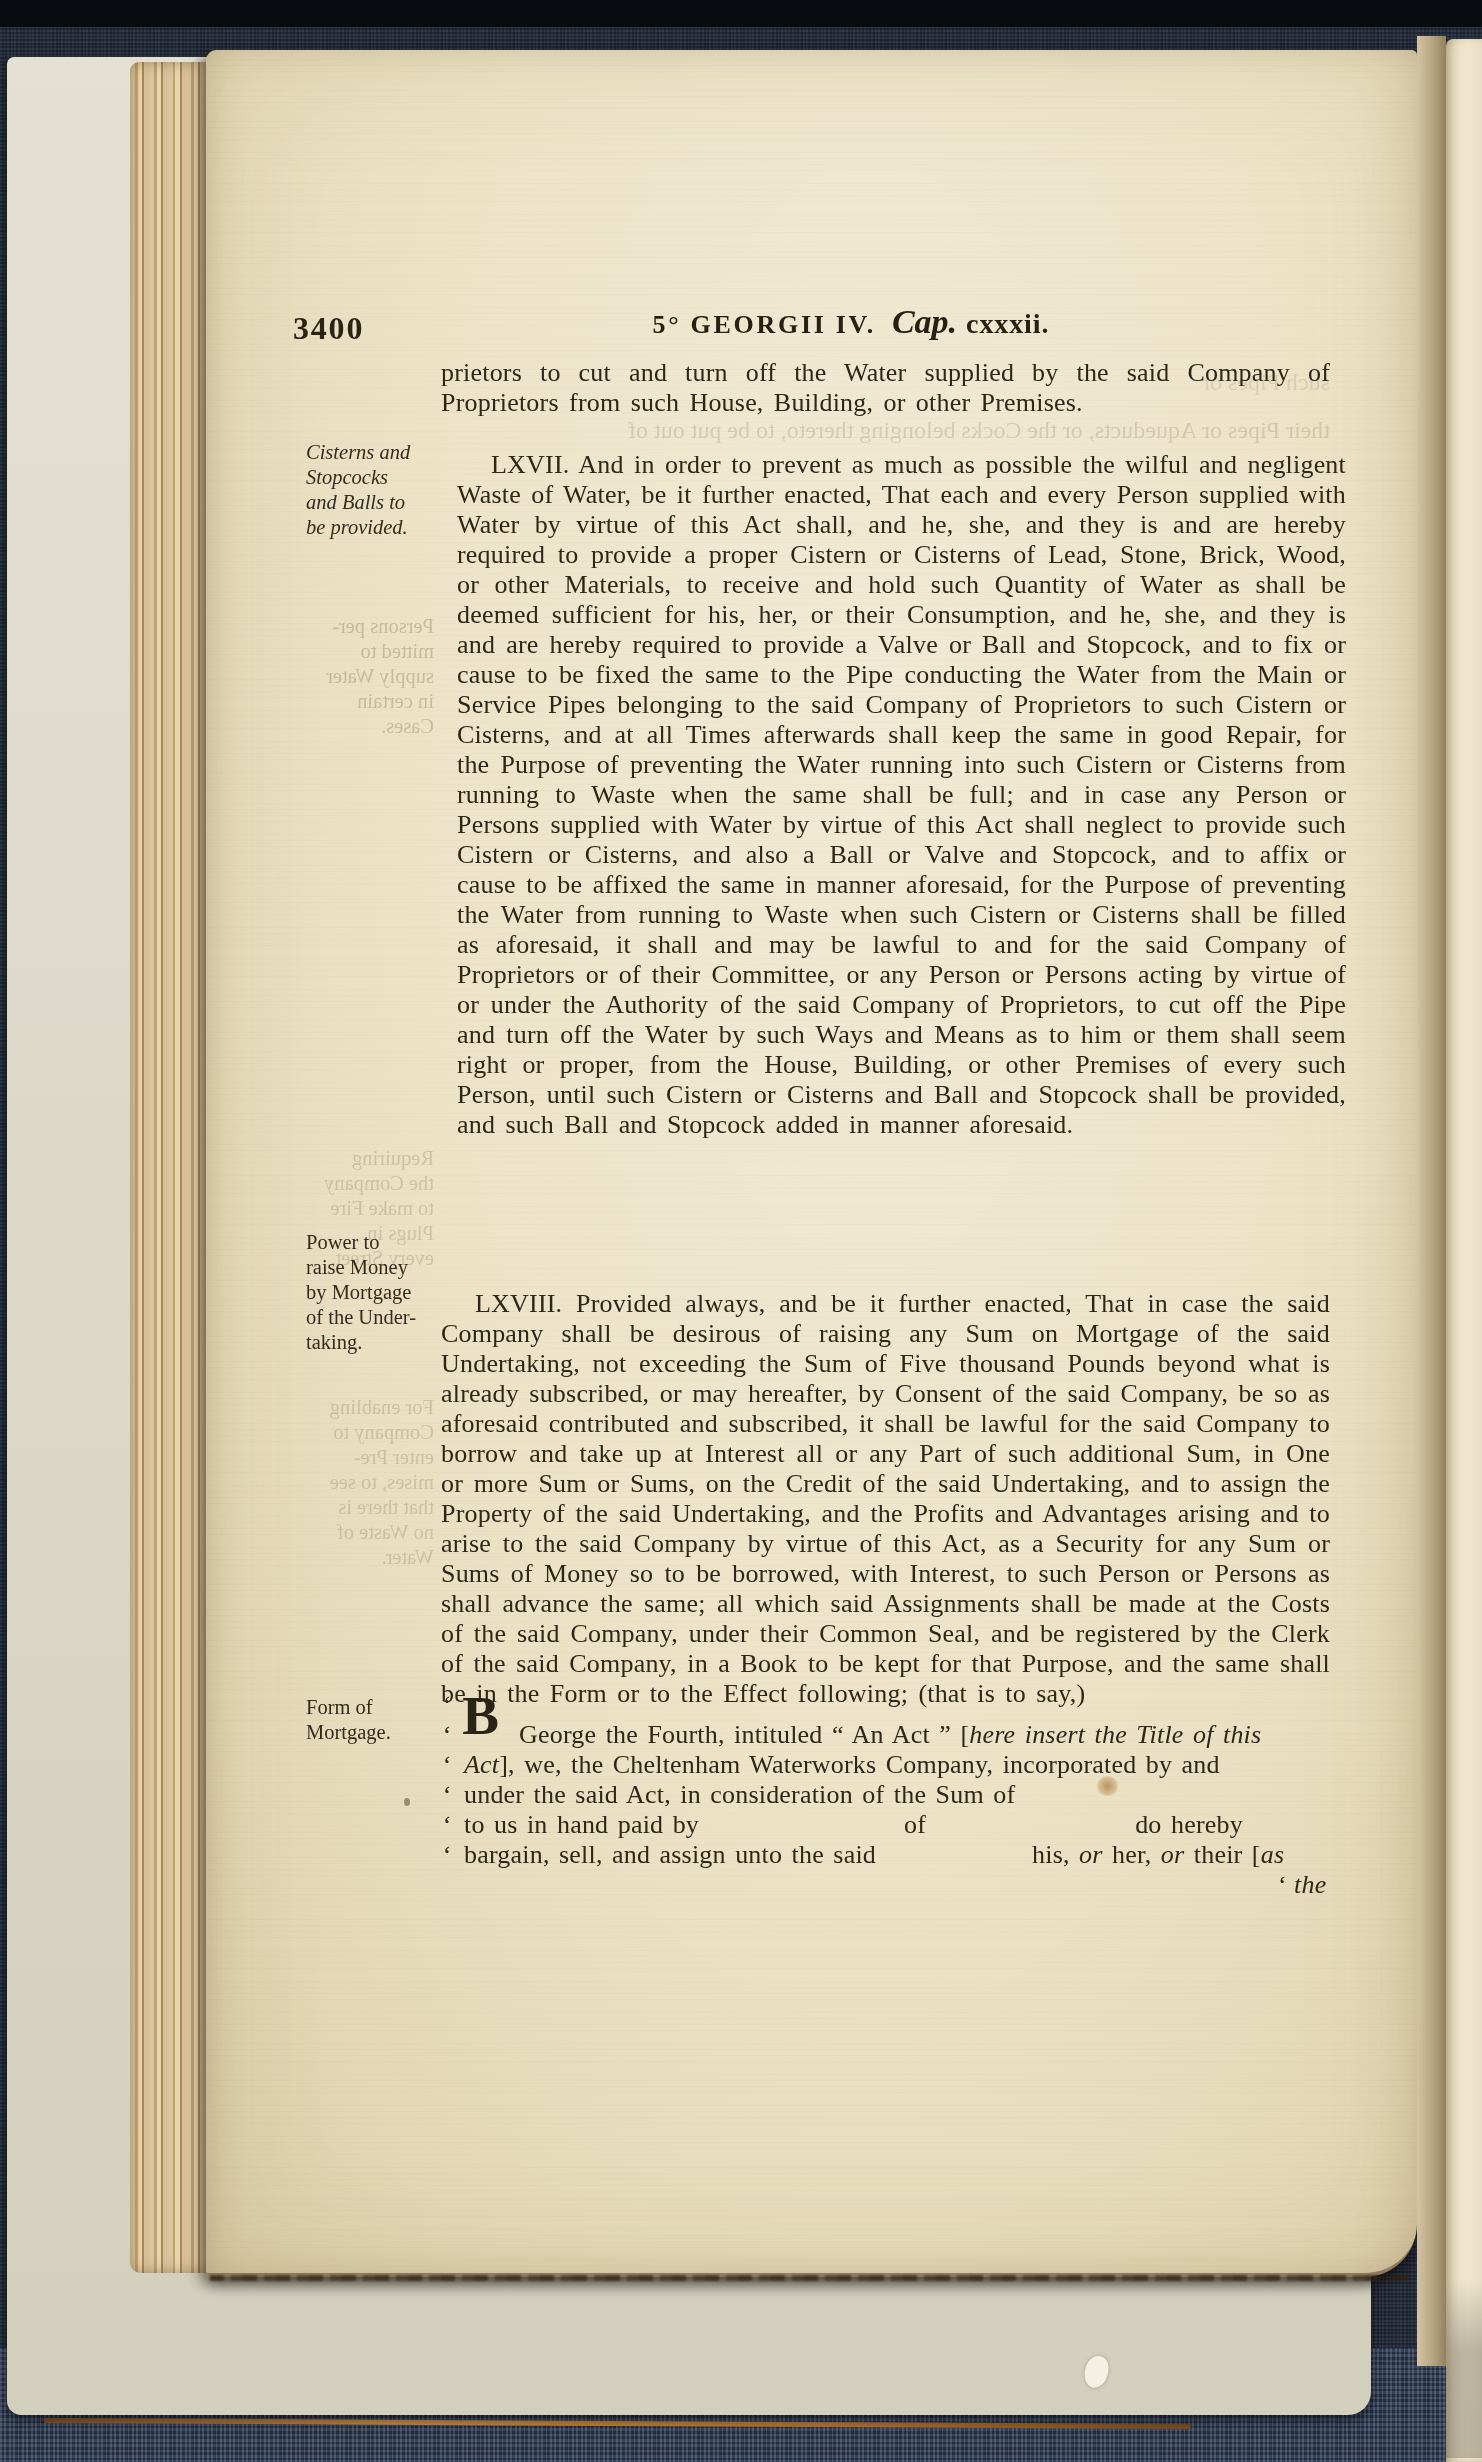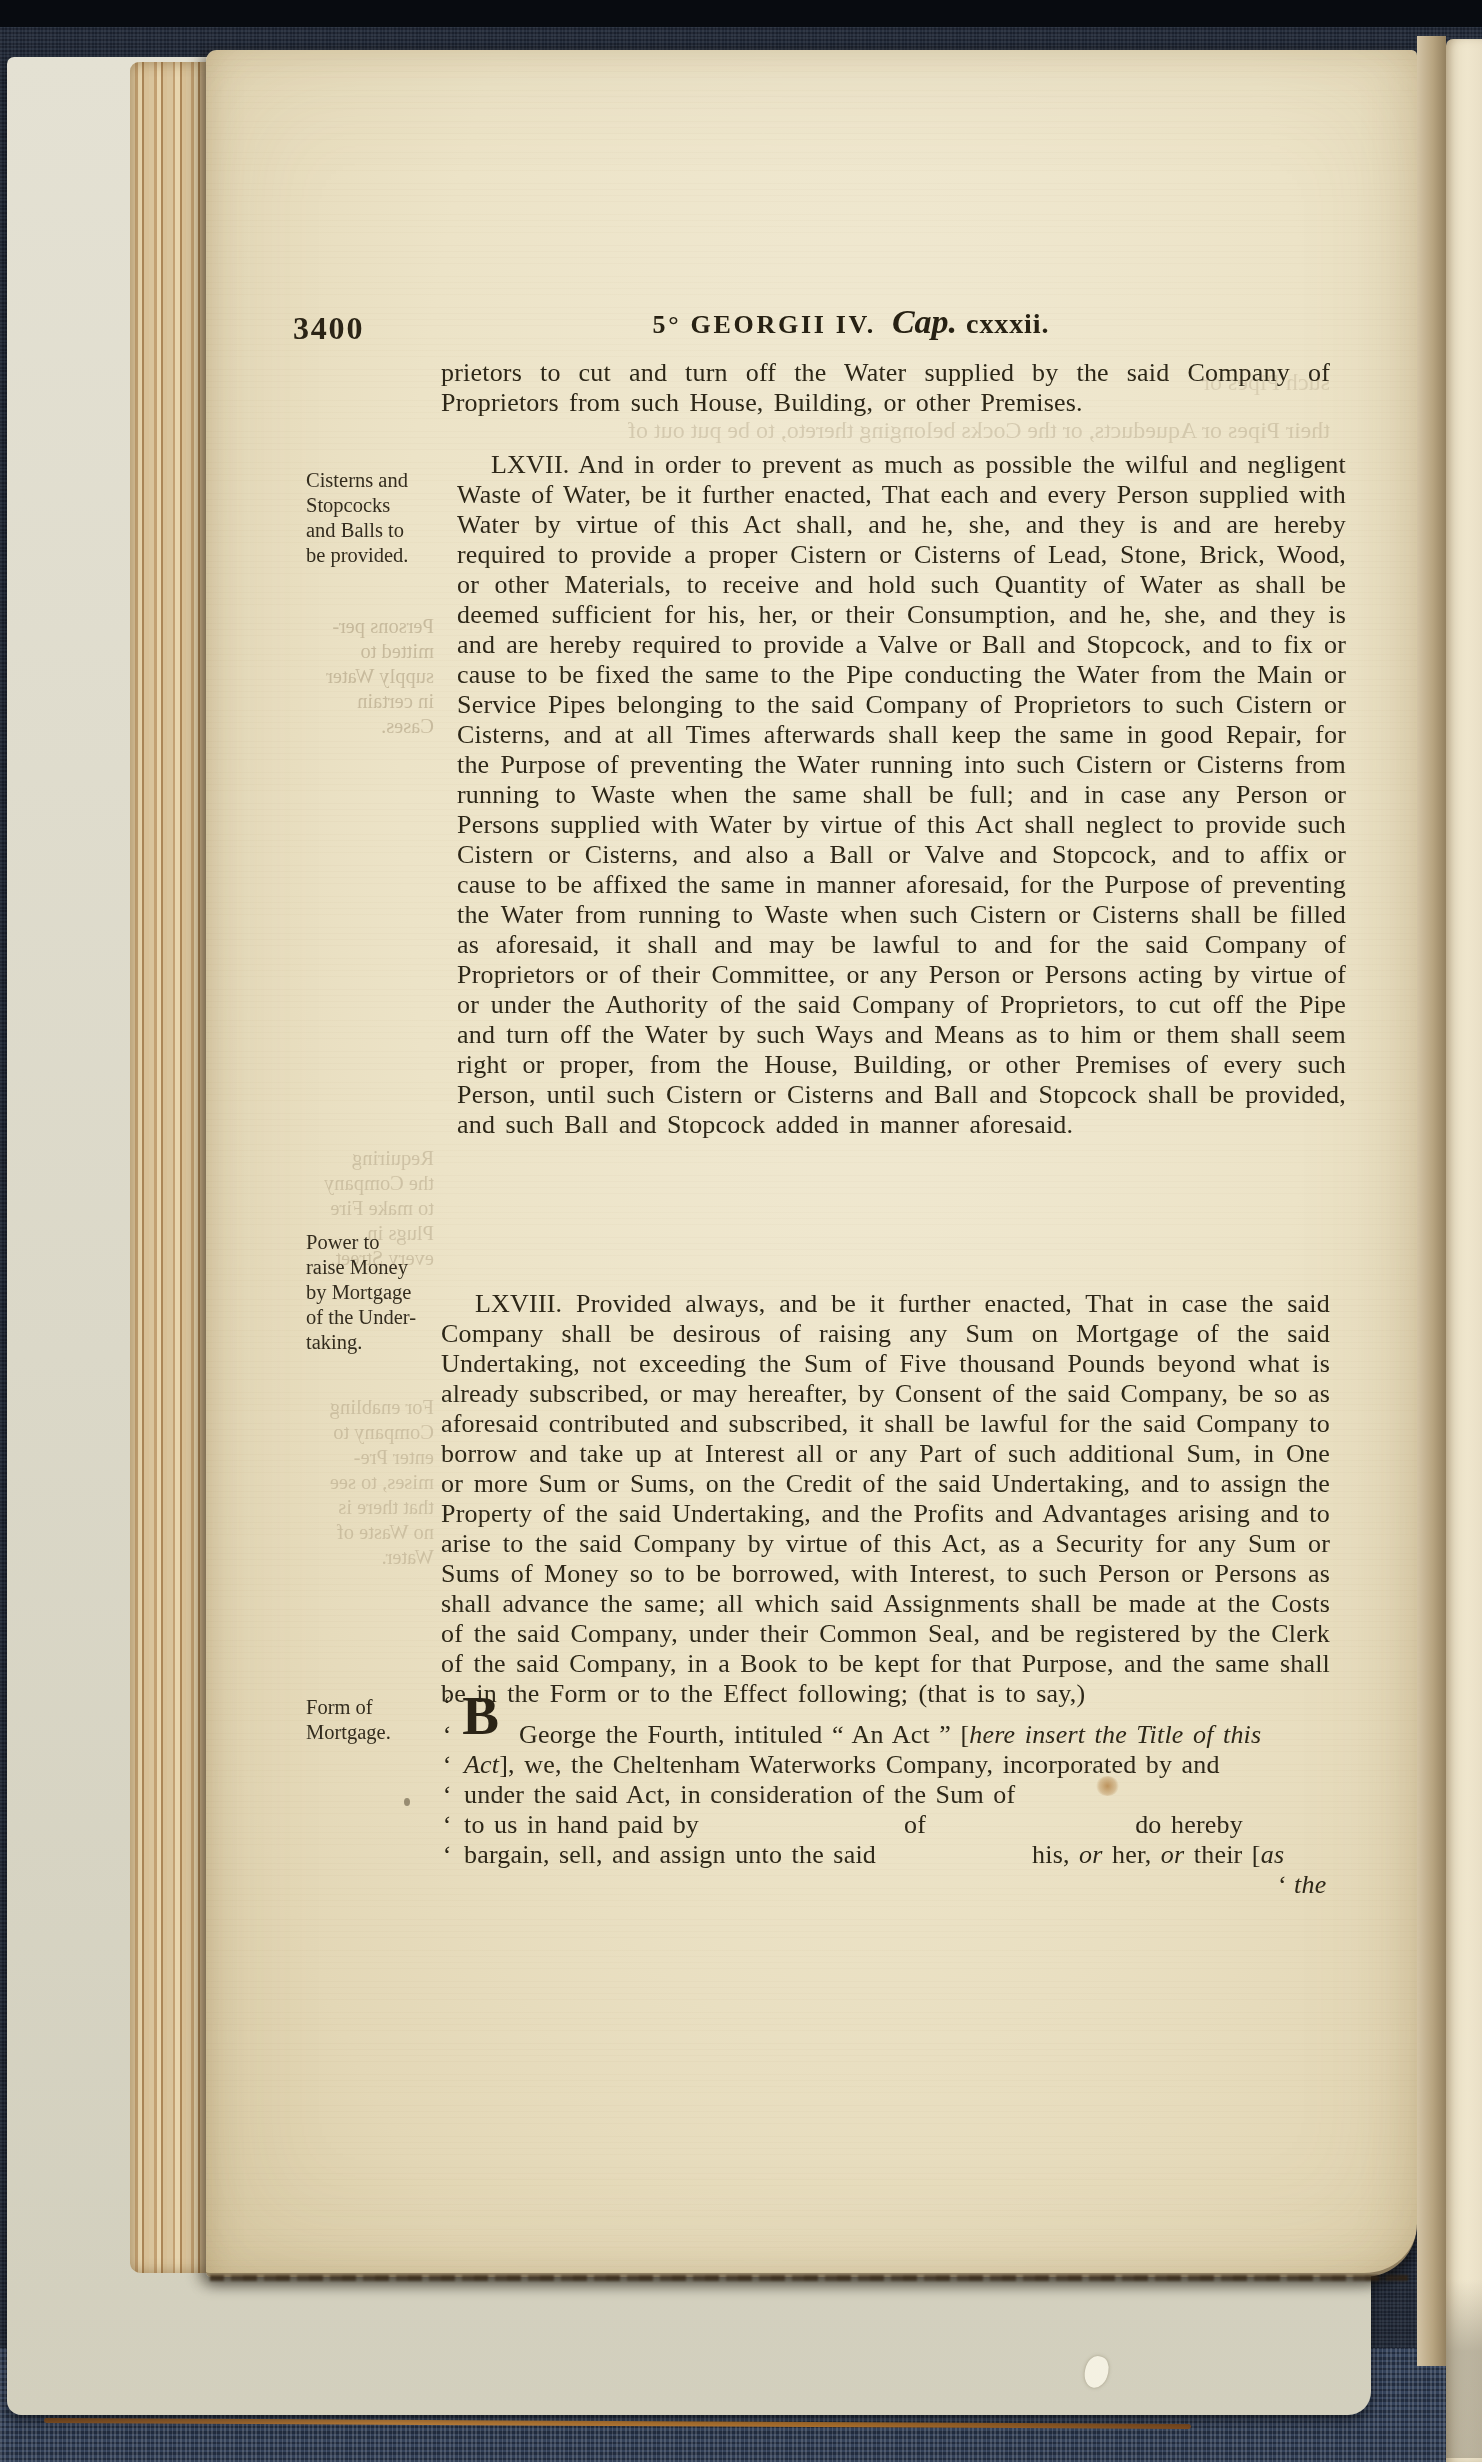--- a/index.html
+++ b/index.html
@@ -51,21 +51,21 @@
   .chap{font-size:28px;font-weight:700;letter-spacing:0.9px;margin-left:9px;}
 
   .bodypar{position:absolute;left:235px;width:889px;font-size:26px;line-height:30px;
     text-align:justify;word-spacing:3.6px;letter-spacing:0.2px;margin:0;}
   .indent{text-indent:34px;}
   .p-cont{top:308px;}
   .p-s67{top:400px;margin-left:16px;}
   .p-s68{top:1214px;margin-top:25px;}
 
   .sidenote{position:absolute;left:100px;width:153px;font-size:20.5px;line-height:25px;color:#332c1e;}
-  .sn-s67{top:418px;}
+  .sn-s67{top:390px;font-style:italic;}
   .sn-s68{top:1180px;}
   .sn-form{top:1645px;}
 
   .form-block{position:absolute;left:235px;top:1640px;width:889px;font-size:26px;line-height:30px;
     word-spacing:2.7px;letter-spacing:0.2px;}
   .fline{position:relative;padding-left:23px;height:30px;white-space:nowrap;}
   .fl-pad{padding-left:78px;}
   .fline .q{position:absolute;left:1.8px;top:0;}
   .dropcap{position:absolute;left:21.3px;top:-1.8px;font-size:55px;line-height:55px;font-weight:700;color:#2b2416;}
   .gap1{display:inline-block;width:205px;}

